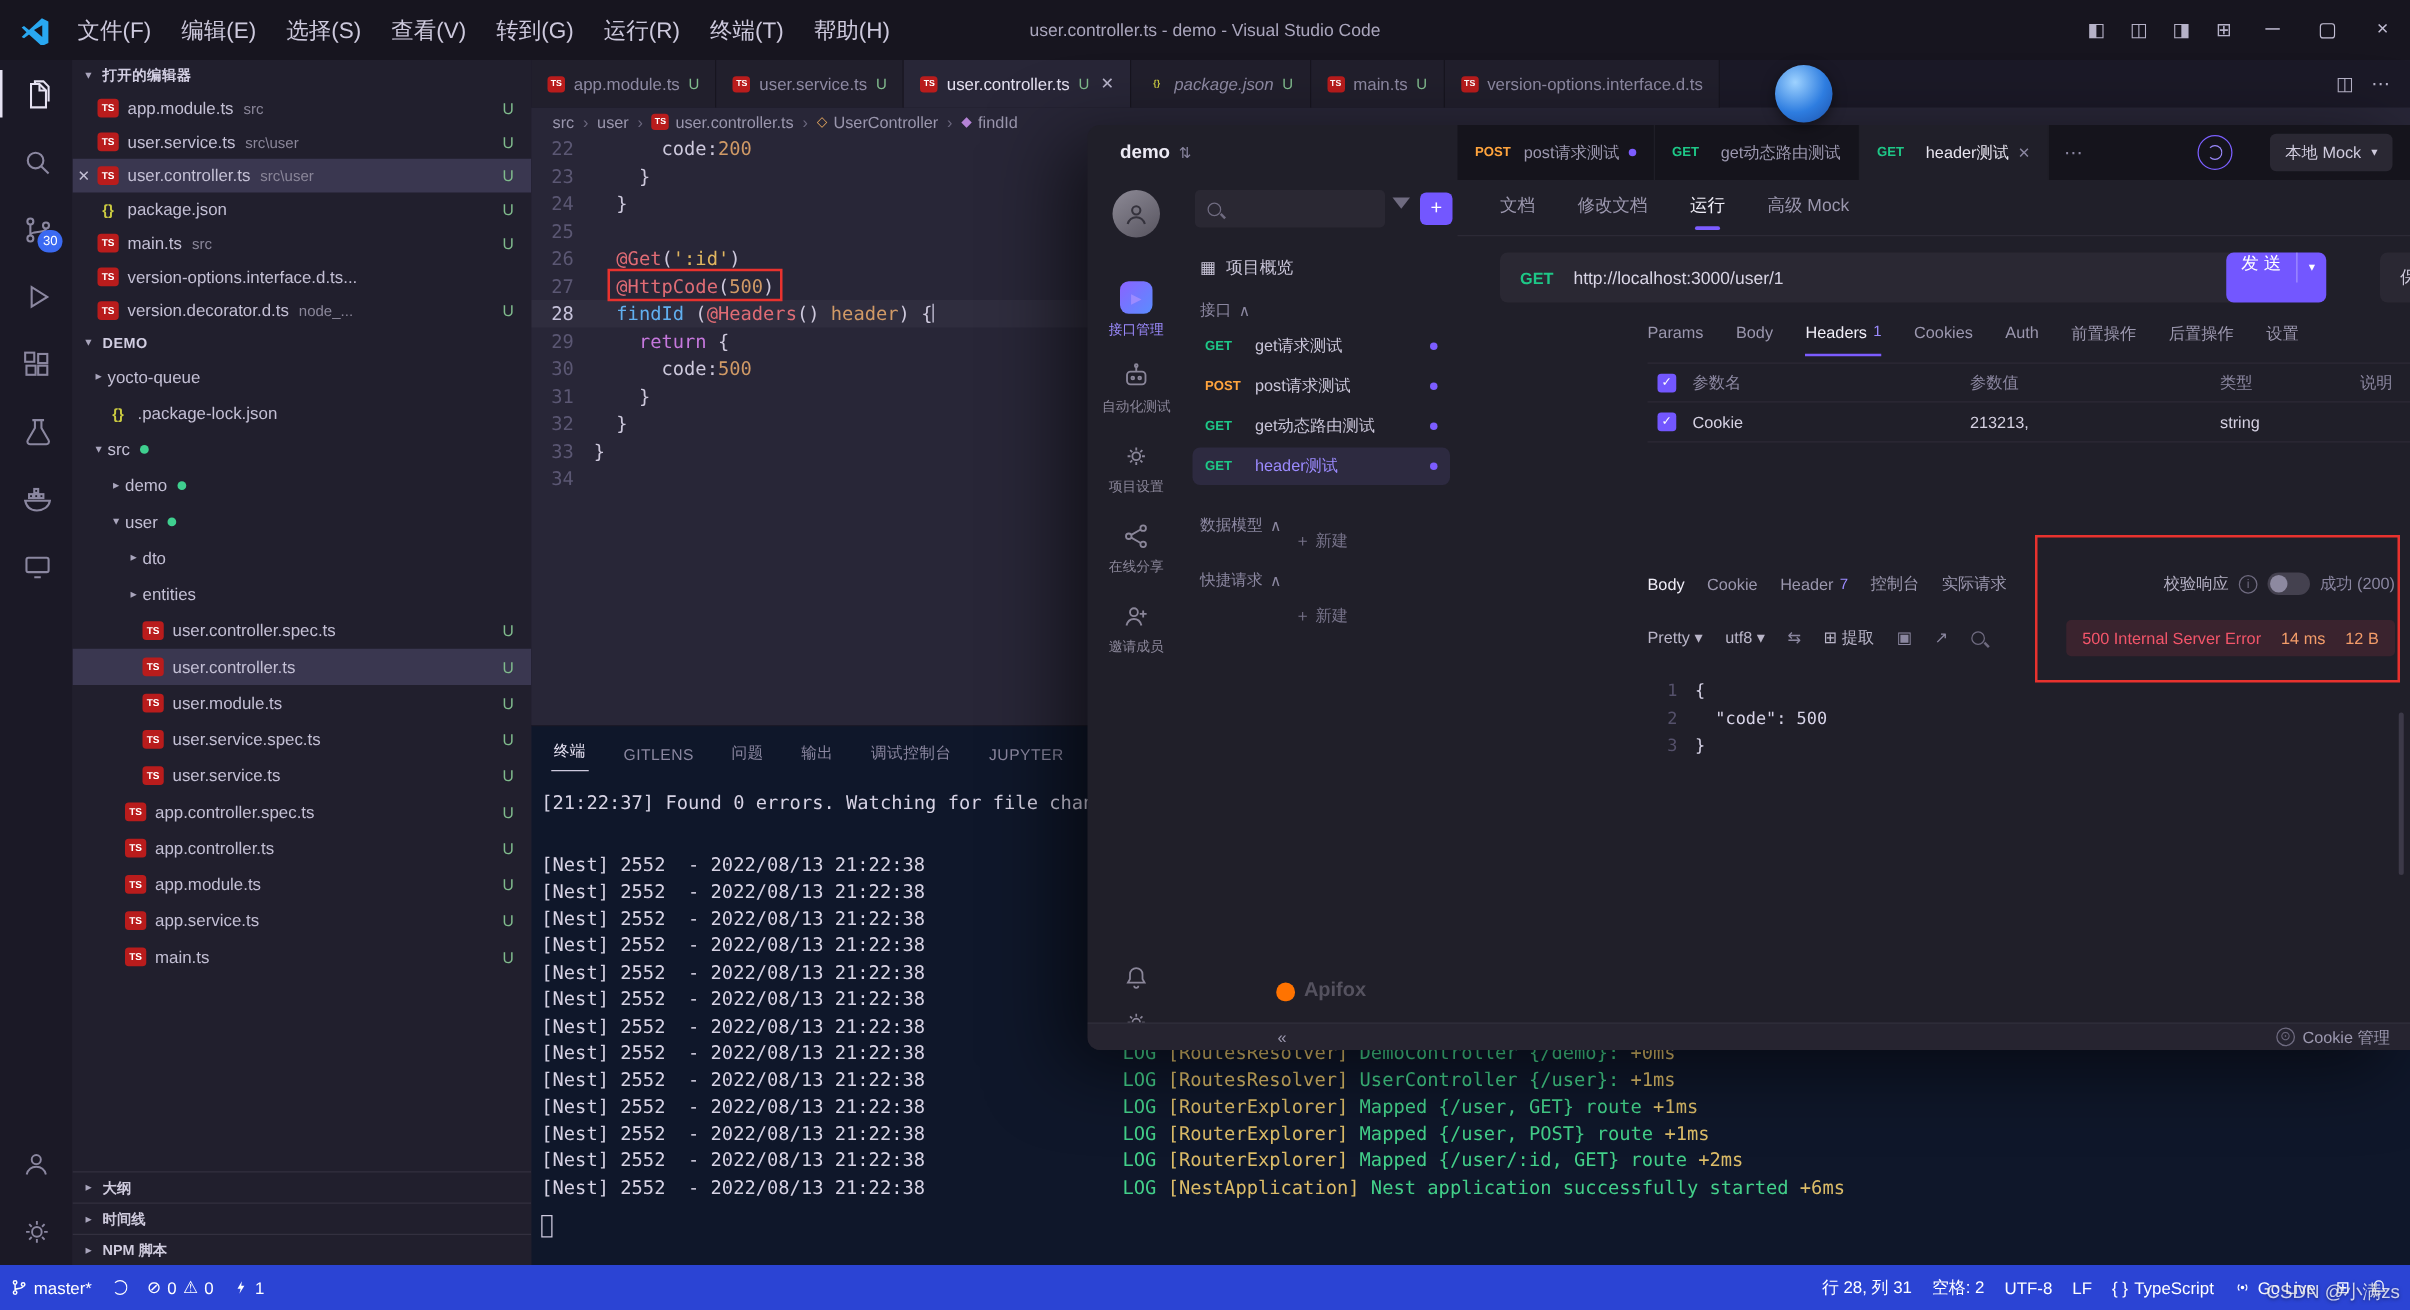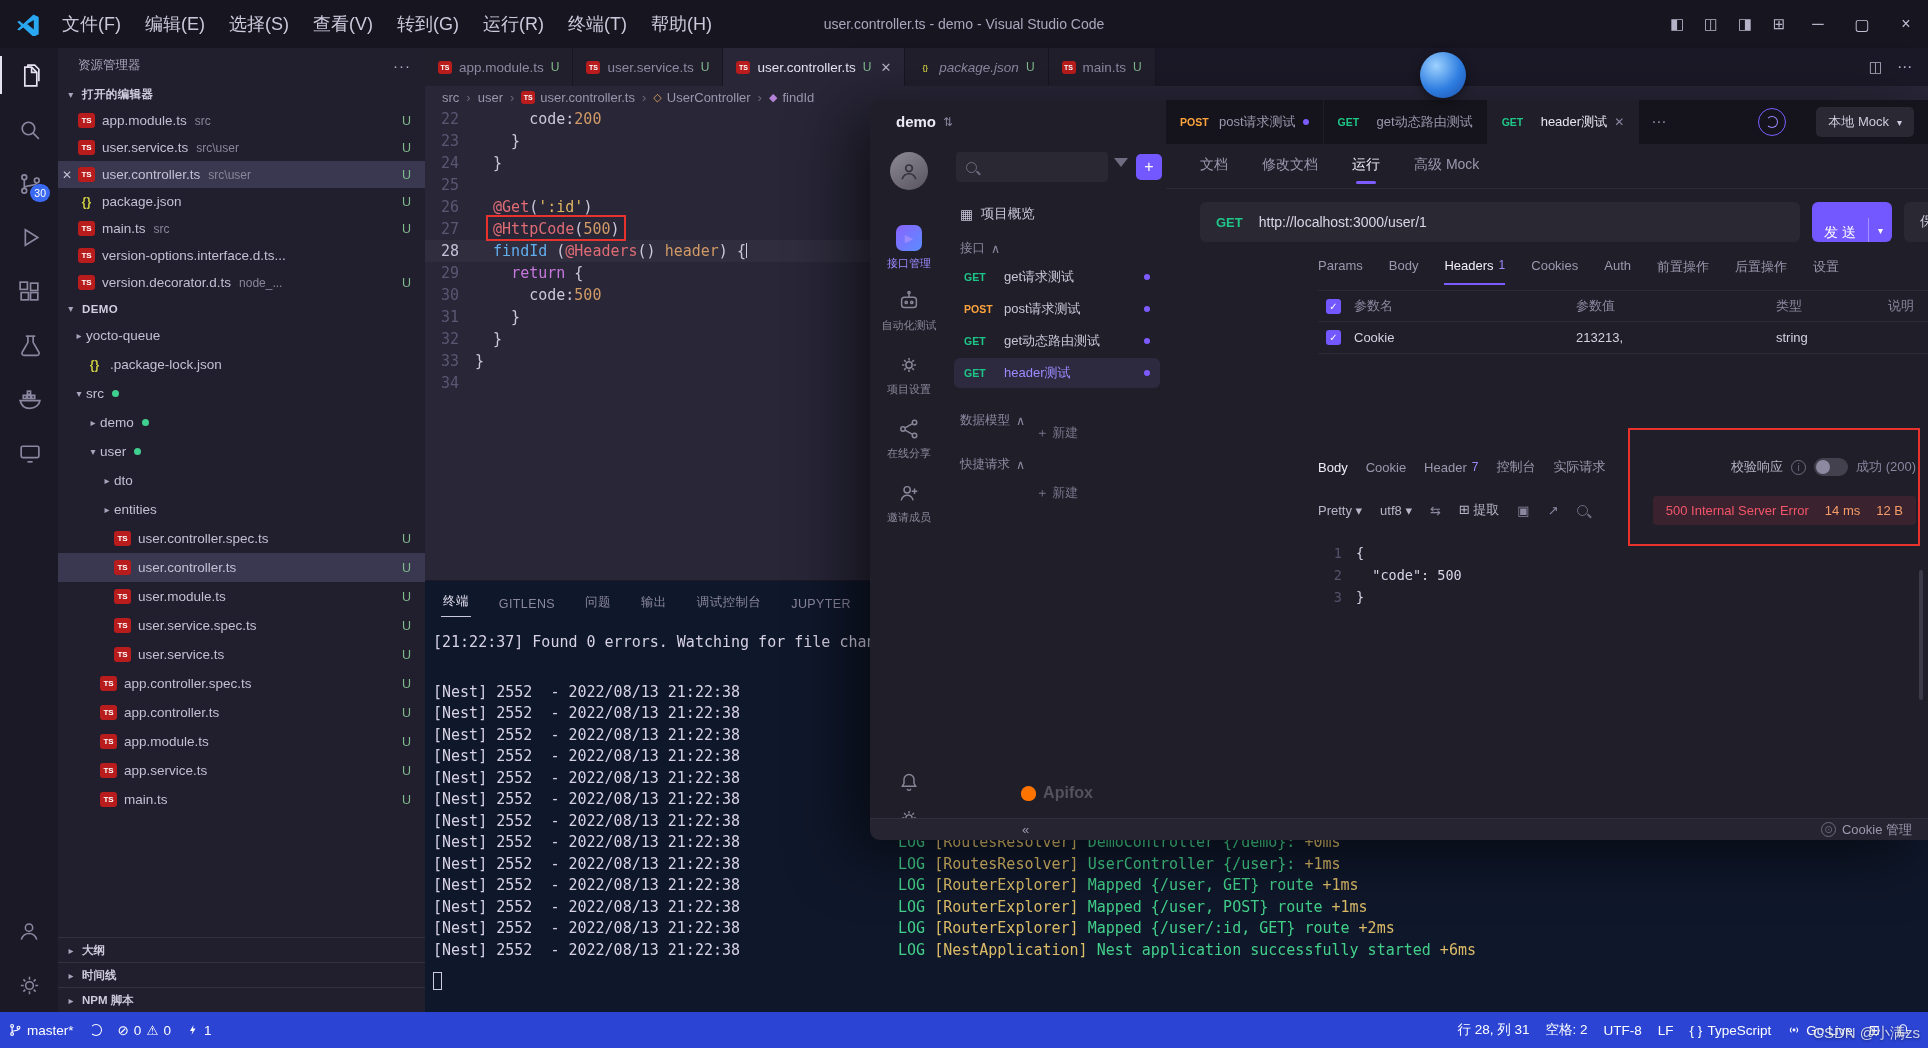--- a/index.html
+++ b/index.html
@@ -121,21 +121,21 @@
 #af-mock{position:absolute;right:14px;top:7px;height:30px;background:#2a2833;border-radius:5px;padding:0 12px;display:flex;gap:8px;align-items:center;color:#cfcbdd;font-size:13px}
 #af-viewtabs{left:330px;top:56px;display:flex;gap:34px;font-size:14px;color:#9b97ae}
 .af-vtab{position:relative;padding-bottom:10px}
 .af-vtab.active{color:#f0eef8}
 .af-vtab.active::after{content:"";position:absolute;left:4px;right:4px;bottom:0;height:3px;border-radius:2px;background:#7c5cff}
 #af-viewline{left:296px;top:88px;right:0;height:1px;background:#2c2a36}
 #af-urlrow{left:330px;top:102px;right:0;height:40px}
 #af-urlbox{position:absolute;left:0;top:0;width:600px;height:40px;background:#2a2833;border-radius:6px;display:flex;align-items:center}
 #af-method{padding:0 16px;color:#1ec787;font-weight:bold;font-size:13px}
 #af-url{color:#d9d5e6;font-size:14px}
-#af-send{position:absolute;left:612px;top:0;width:80px;height:40px;background:#7357ff;border-radius:6px;color:#fff;font-size:14px;display:flex;align-items:flex-end}
+#af-send{position:absolute;left:581px;top:0;width:80px;height:40px;background:#7357ff;border-radius:6px;color:#fff;font-size:14px;display:flex;align-items:flex-start}
 #af-send .lbl{flex:1;text-align:center}
 #af-send .arr{width:24px;height:24px;border-left:1px solid rgba(255,255,255,.35);display:flex;align-items:center;justify-content:center;font-size:10px}
 #af-save{position:absolute;left:704px;top:0;width:60px;height:40px;background:#2a2833;border-radius:6px;color:#cfcbdd;font-size:14px;display:flex;align-items:center;justify-content:center}
 #af-paramtabs{left:448px;top:158px;display:flex;gap:26px;font-size:13px;color:#9b97ae}
 .af-ptab{position:relative;padding-bottom:9px;display:flex;gap:5px;white-space:nowrap}
 .af-ptab.active{color:#f0eef8}
 .af-ptab.active::after{content:"";position:absolute;left:0;right:0;bottom:0;height:2px;background:#7c5cff}
 .cnt{color:#9c8bff;font-size:12px}
 #af-table{left:448px;top:190px;right:0}
 .af-tr{display:grid;grid-template-columns:36px 222px 200px 112px auto;align-items:center;height:32px;border-bottom:1px solid #2c2a36;font-size:13px;color:#d5d1e2}
@@ -269,24 +269,20 @@
       </div>
       <div class="ab-item">
         <svg width="25" height="25" viewBox="0 0 26 26" fill="none" stroke="#8b87a0" stroke-width="1.6">
           <circle cx="13" cy="13" r="4"></circle>
           <path d="M13 4v3M13 19v3M4 13h3M19 13h3M6.6 6.6l2.1 2.1M17.3 17.3l2.1 2.1M19.4 6.6l-2.1 2.1M8.7 17.3l-2.1 2.1"></path>
         </svg>
       </div>
     </div>
 
   <div id="sidebar">
-    <div id="sb-header">
-      <span>资源管理器</span>
-      <span class="more">···</span>
-    </div>
     <div class="sec-header">
       <span class="chev">▾</span>
       <span>打开的编辑器</span>
     </div>
     <div id="open-editors">
         <div class="sb-row">
           <span class="fico">TS</span>
           <span>app.module.ts</span>
           <span class="fdetail">src</span>
           <span class="gitU">U</span>
@@ -461,20 +457,24 @@
           </div>
           <div class="etab preview">
             <span class="fico json mini">{}</span>
             <span class="tname">package.json</span>
             <span class="gitU">U</span>
           </div>
           <div class="etab">
             <span class="fico mini">TS</span>
             <span class="tname">main.ts</span>
             <span class="gitU">U</span>
+          </div>
+          <div class="etab">
+            <span class="fico mini">TS</span>
+            <span class="tname">version-options.interface.d.ts</span>
           </div>
         </div>
       <div id="etabs-right">
         <span>◫</span>
         <span>⋯</span>
       </div>
     </div>
     <div id="breadcrumbs">
         <span class="flex" style="gap: 5px;">
           <span>src</span>

